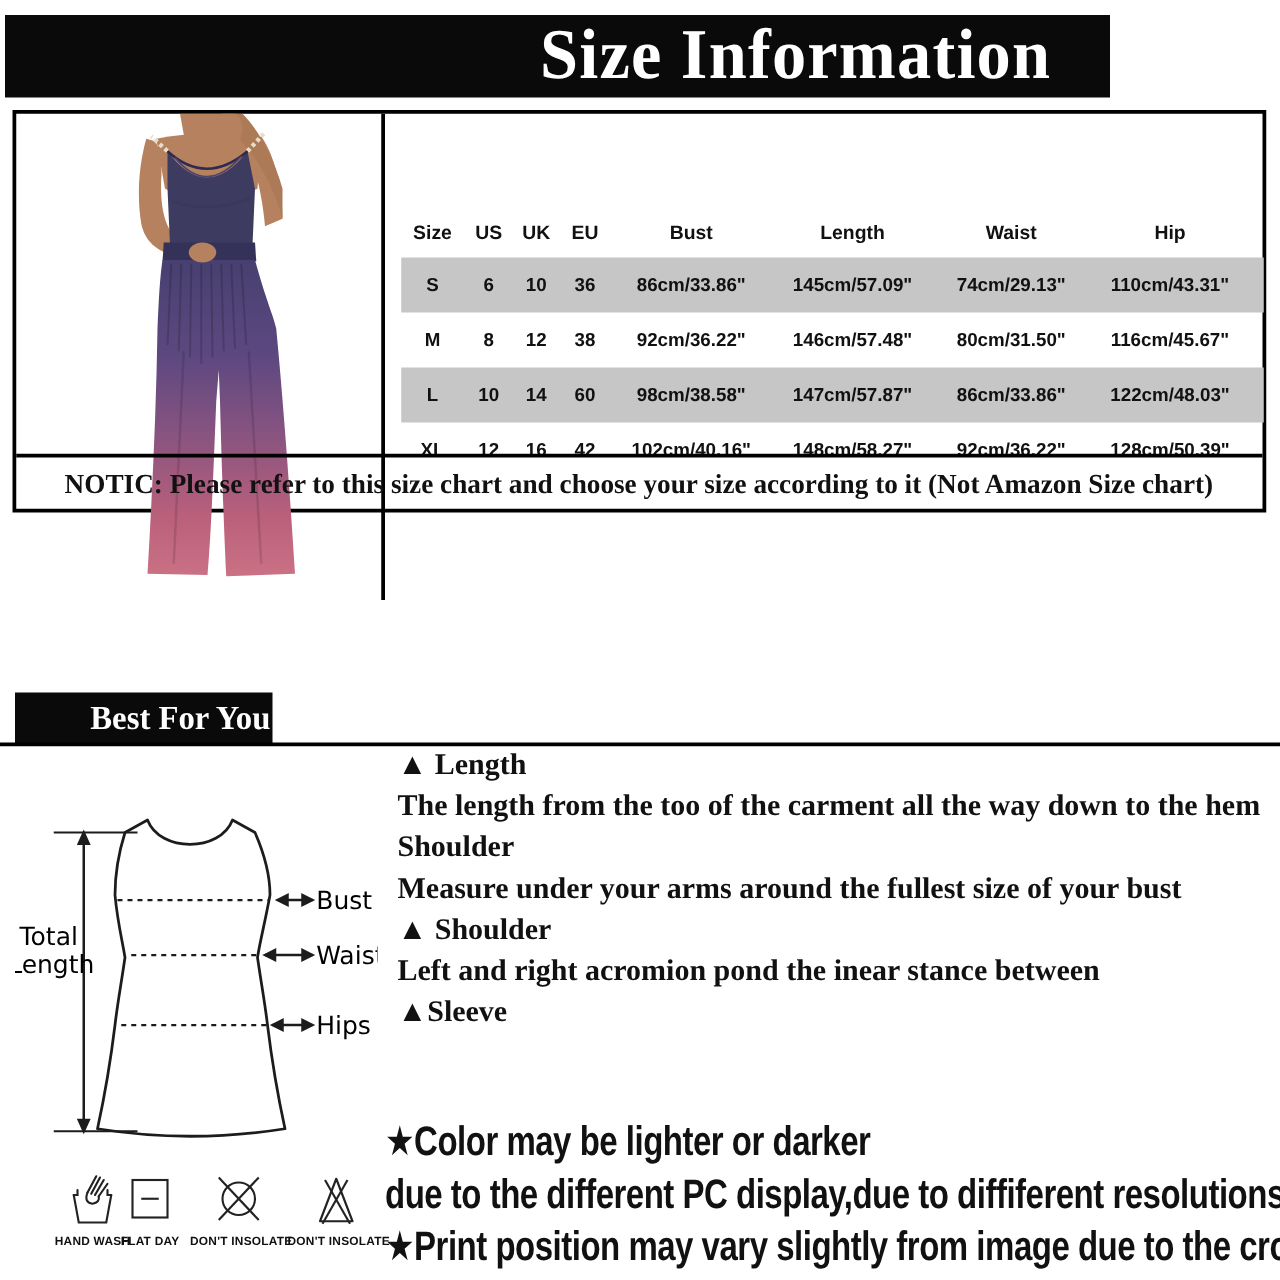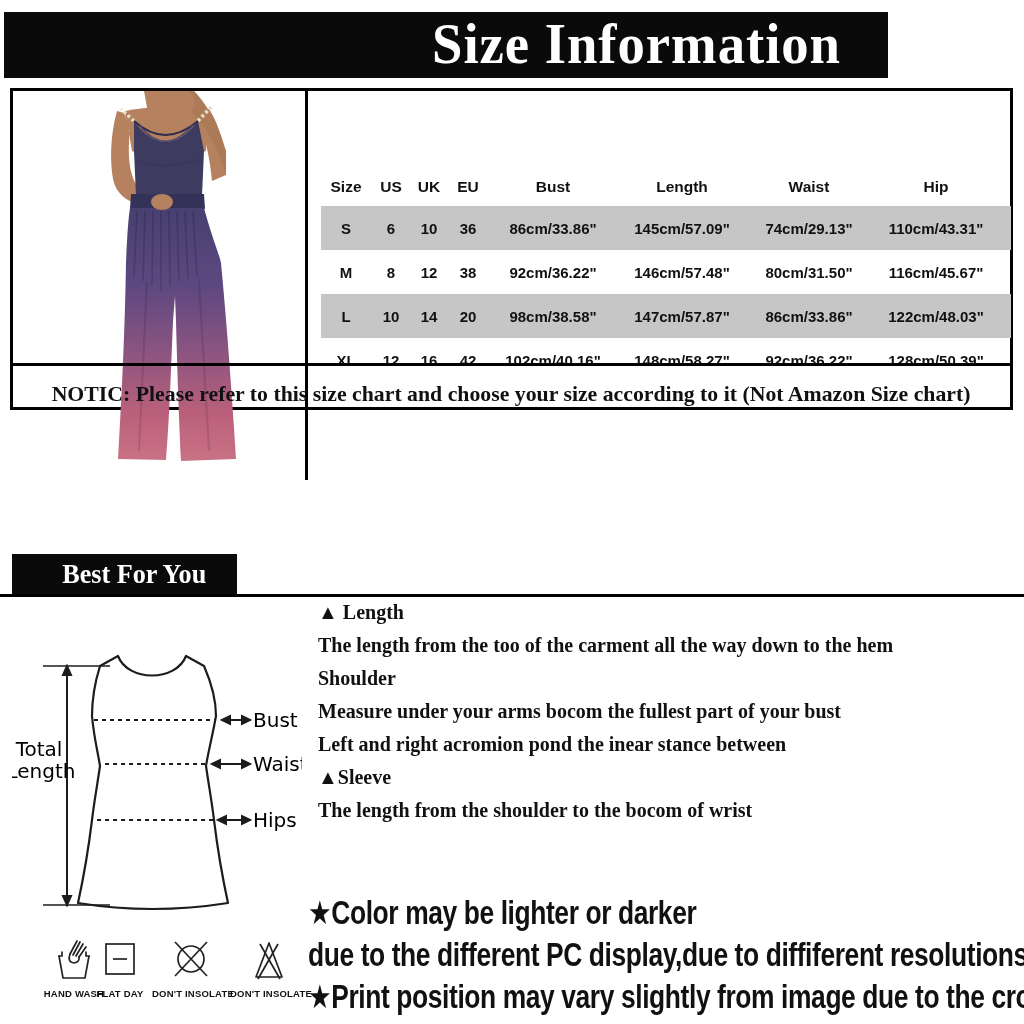--- a/index.html
+++ b/index.html
@@ -11,42 +11,42 @@
   .top-banner .title{position:absolute;left:428px;top:50%;transform:translateY(-52%) scaleX(.96);
        transform-origin:left center;color:#fff;font-family:"Liberation Serif",serif;
        font-weight:700;font-size:57px;white-space:nowrap;letter-spacing:1px;}
 
   
   .size-box{position:absolute;left:10px;top:88px;width:1003px;height:322px;
        border:3px solid #000;box-sizing:border-box;background:#fff;}
   .photo-cell{position:absolute;left:0;top:0;width:292px;height:389px;border-right:3px solid #000;box-sizing:content-box;}
   .table-cell{position:absolute;left:295px;top:0;right:0;height:389px;}
   .notice-strip{position:absolute;left:0;bottom:0;width:100%;height:44px;border-top:3px solid #000;
-       box-sizing:border-box;display:flex;align-items:flex-end;justify-content:center;}
+       box-sizing:border-box;display:flex;align-items:center;justify-content:center;}
   .notice-strip span{font-family:"Liberation Serif","DejaVu Sans",serif;font-weight:700;font-size:22px;
        white-space:nowrap;transform:scaleX(.99);}
 
   
   .size-table{position:absolute;left:13px;top:77px;width:690px;}
   .trow{display:grid;grid-template-columns:50px 40px 36px 42px 128px 130px 124px 130px;
        align-items:center;height:44px;font-size:15px;font-weight:700;text-align:center;}
   .thead{height:38px;font-size:15.5px;}
   .tbody .trow:nth-child(odd){background:#c6c6c6;}
 
   
   .best-banner{position:absolute;left:12px;top:554px;width:206px;height:41px;background:#0a0a0a;
-       display:flex;align-items:center;justify-content:center;padding-left:19px;}
+       display:flex;align-items:center;justify-content:flex-end;}
   .best-banner span{color:#fff;font-family:"Liberation Serif",serif;font-weight:700;font-size:27px;
        transform:scaleX(.97);white-space:nowrap;}
   .rule{position:absolute;left:0;top:594px;width:1024px;height:3px;background:#000;}
 
   
   .guide{position:absolute;left:318px;top:596px;width:700px;}
   .guide .gline{height:33px;line-height:33px;font-family:"Liberation Serif","DejaVu Sans",serif;
-       font-weight:700;font-size:20px;white-space:nowrap;}
+       font-weight:700;font-size:24px;white-space:nowrap;}
 
   
   .footnotes{position:absolute;left:308px;top:892px;width:716px;}
   .footnotes .fline{height:42px;line-height:42px;font-weight:700;font-size:33px;letter-spacing:-.5px;
        transform:scaleX(.8);transform-origin:left center;white-space:nowrap;
        font-family:"Liberation Sans","DejaVu Sans",sans-serif;}
 
   
   .diagram{position:absolute;left:12px;top:608px;width:290px;height:320px;}
   .care{position:absolute;left:0;top:936px;width:310px;height:84px;}
@@ -154,21 +154,21 @@
           <div>38</div>
           <div>92cm/36.22"</div>
           <div>146cm/57.48"</div>
           <div>80cm/31.50"</div>
           <div>116cm/45.67"</div>
         </div>
         <div class="trow">
           <div>L</div>
           <div>10</div>
           <div>14</div>
-          <div>20</div>
+          <div>60</div>
           <div>98cm/38.58"</div>
           <div>147cm/57.87"</div>
           <div>86cm/33.86"</div>
           <div>122cm/48.03"</div>
         </div>
         <div class="trow">
           <div>XL</div>
           <div>12</div>
           <div>16</div>
           <div>42</div>
@@ -234,24 +234,24 @@
     <text x="241" y="119" font-size="20">Bust</text>
     <text x="241" y="163" font-size="20">Waist</text>
     <text x="241" y="219" font-size="20">Hips</text>
   </svg>
 </div>
 
 <div class="guide">
   <div class="gline">▲  Length</div>
   <div class="gline">The length from the too of the carment all the way down to the hem</div>
   <div class="gline">Shoulder</div>
-  <div class="gline">Measure under your arms bocom the fullest part of your bust</div>
+  <div class="gline">Measure under your arms around the fullest size of your bust</div>
+  <div class="gline">▲  Shoulder</div>
   <div class="gline">Left and right acromion pond the inear stance between</div>
   <div class="gline">▲Sleeve</div>
-  <div class="gline">The length from the shoulder to the bocom of wrist</div>
 </div>
 
 <div class="footnotes">
   <div class="fline">★Color may be lighter or darker</div>
   <div class="fline">due to the different PC display,due to diffiferent resolutions</div>
   <div class="fline">★Print position may vary slightly from image due to the cropping</div>
 </div>
 
 <div class="care">
 

